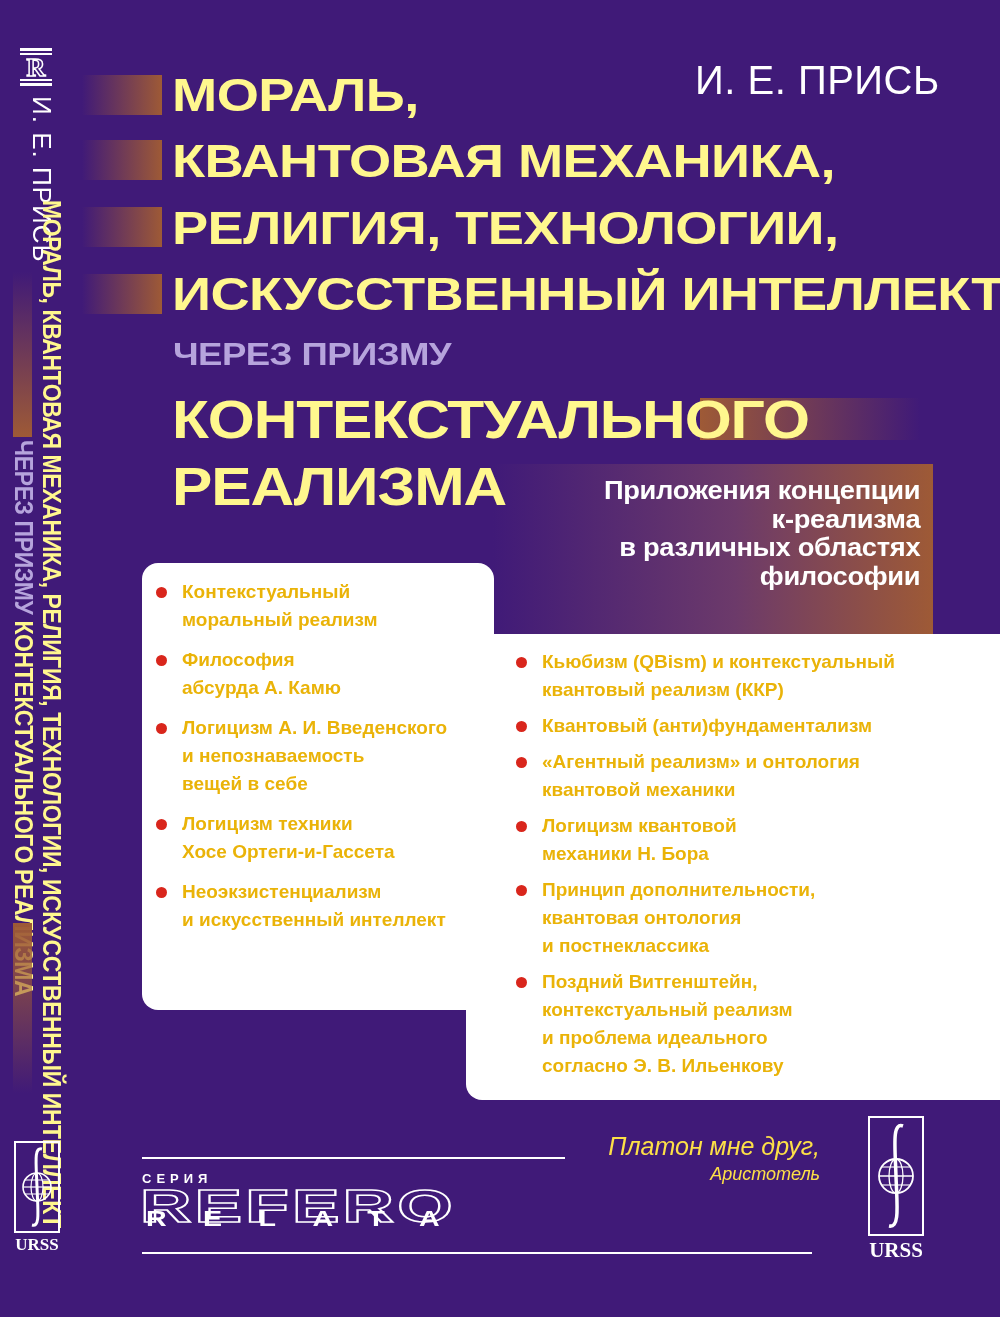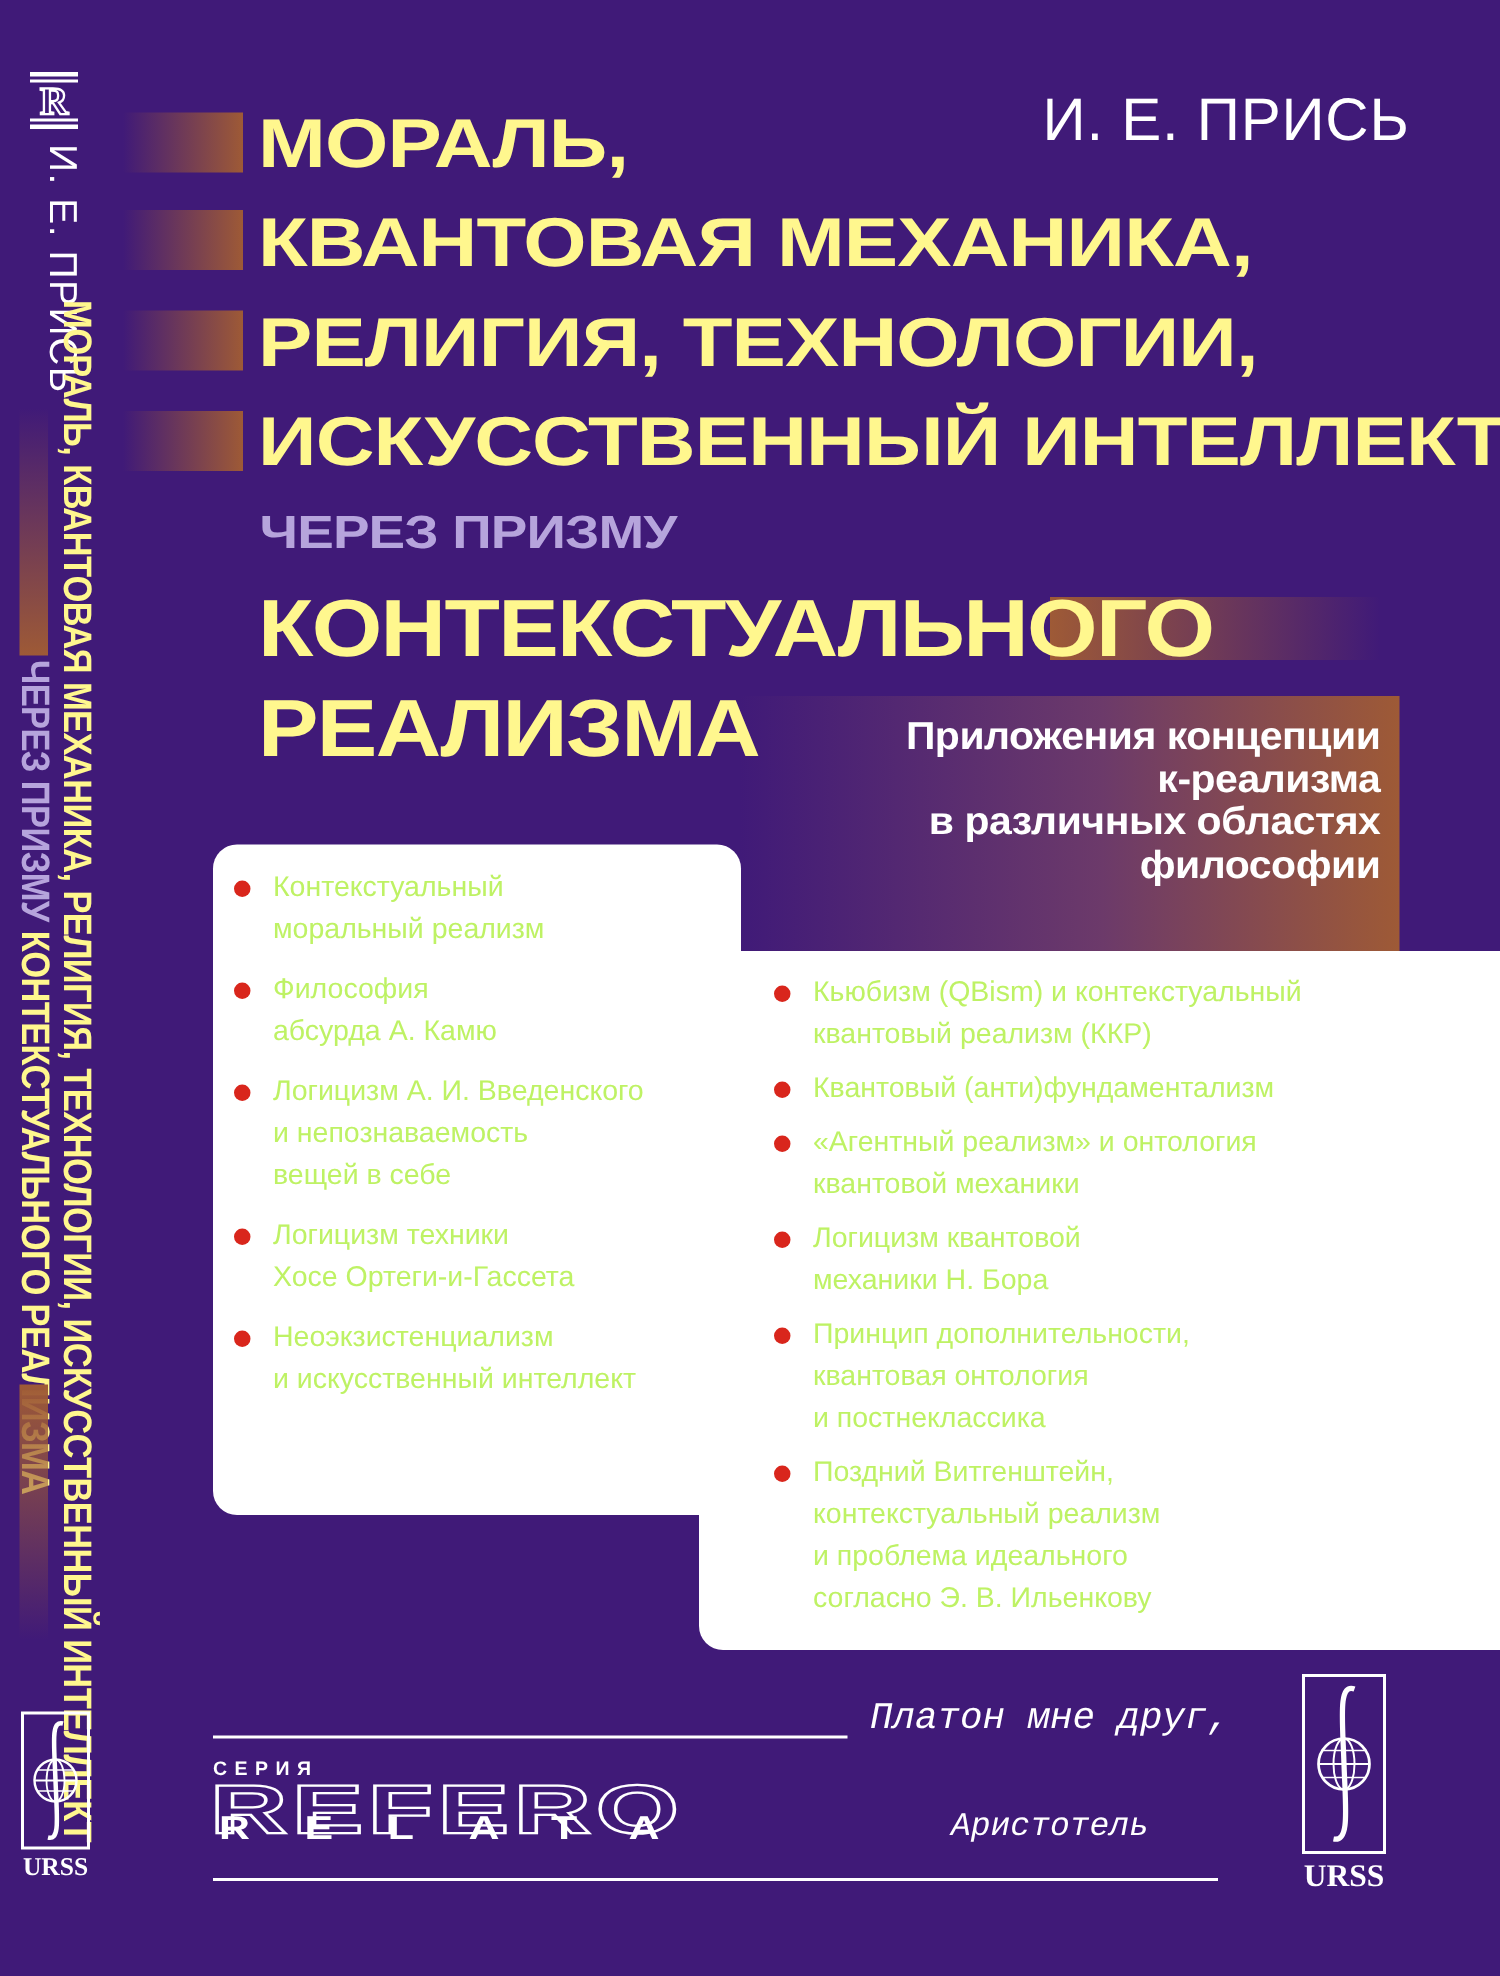--- a/index.html
+++ b/index.html
@@ -113,21 +113,21 @@
   .panel-right {
     position: absolute; left: 466px; top: 634px; width: 534px; height: 466px;
     background: #fff; border-radius: 0 0 0 16px;
   }
   .panel-join {
     position: absolute; left: 466px; top: 634px; width: 40px; height: 376px; background: #fff;
   }
 
   .list { position: absolute; list-style: none; }
   .list li {
-    position: relative; padding-left: 30px; color: #bef264; font-weight: normal;
+    position: relative; padding-left: 30px; color: #eab308; font-weight: bold;
     font-size: 19px; line-height: 28px; margin-bottom: 12px;
   }
   .list li .dot {
     position: absolute; left: 4px; top: 9px; width: 11px; height: 11px; border-radius: 50%;
     background: #d9261c;
   }
   .list li .txt { white-space: pre-line; display: block; }
   .list-left { left: 152px; top: 578px; width: 340px; }
   .list-right { left: 512px; top: 648px; width: 440px; }
   .list-right li { margin-bottom: 8px; }
@@ -142,26 +142,26 @@
     position: absolute; left: 140px; top: 1186px; font-size: 46px; font-weight: bold;
     color: transparent; -webkit-text-stroke: 1.5px #fff; letter-spacing: 2px;
     transform: scaleX(1.55); transform-origin: left top; line-height: 40px;
   }
   .relata {
     position: absolute; left: 146px; top: 1208px; font-size: 22px; font-weight: bold;
     color: #fff; letter-spacing: 28px; line-height: 22px;
     transform: scaleX(1.3); transform-origin: left top;
   }
   .quote {
-    position: absolute; right: 180px; top: 1130px; text-align: center; color: #ffffff;
-    font-family: Liberation Mono, monospace; font-style: italic;
+    position: absolute; right: 180px; top: 1130px; text-align: right; color: #fde047;
+    font-family: Liberation Sans, sans-serif; font-style: italic;
   }
   .quote .q1 { font-size: 25px; line-height: 32px; display: block; }
   .quote .q2 { font-size: 25px; line-height: 32px; display: block; }
-  .quote .q3 { font-size: 22px; line-height: 24px; display: block; margin-top: 44px; }
+  .quote .q3 { font-size: 18px; line-height: 24px; display: block; }
 </style>
 </head>
 <body>
 
 <div class="cover">
 
   <div class="spine">
     <div class="spine-logo-r">
       <span>R</span>
     </div>

